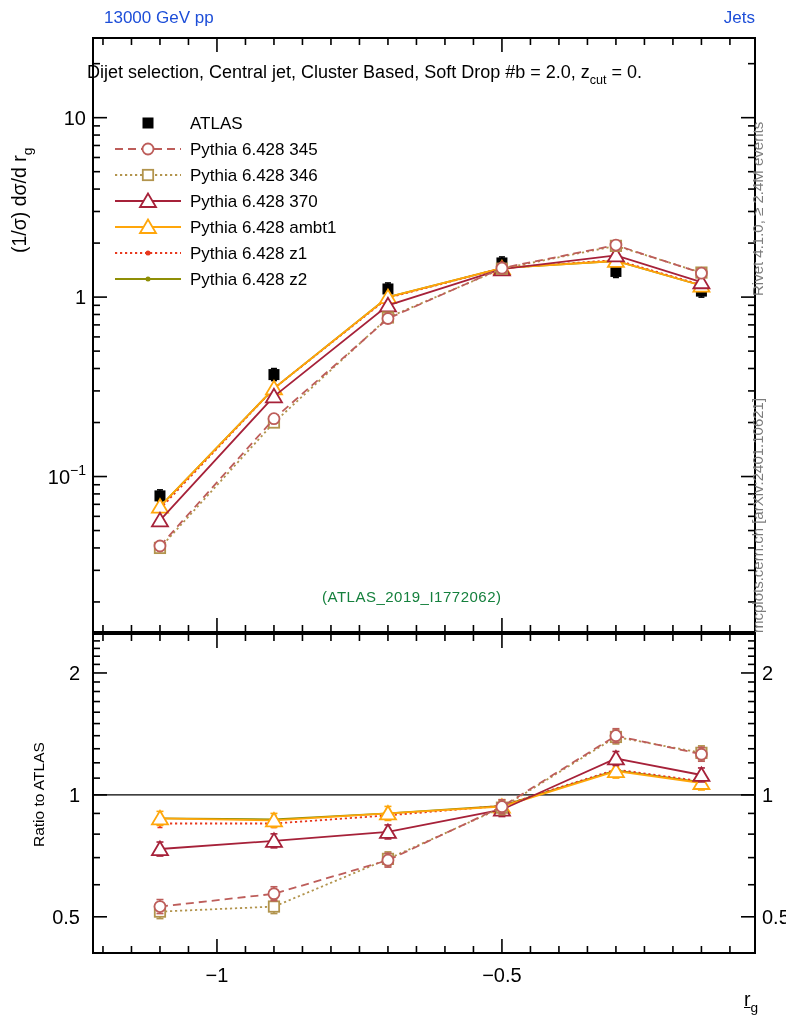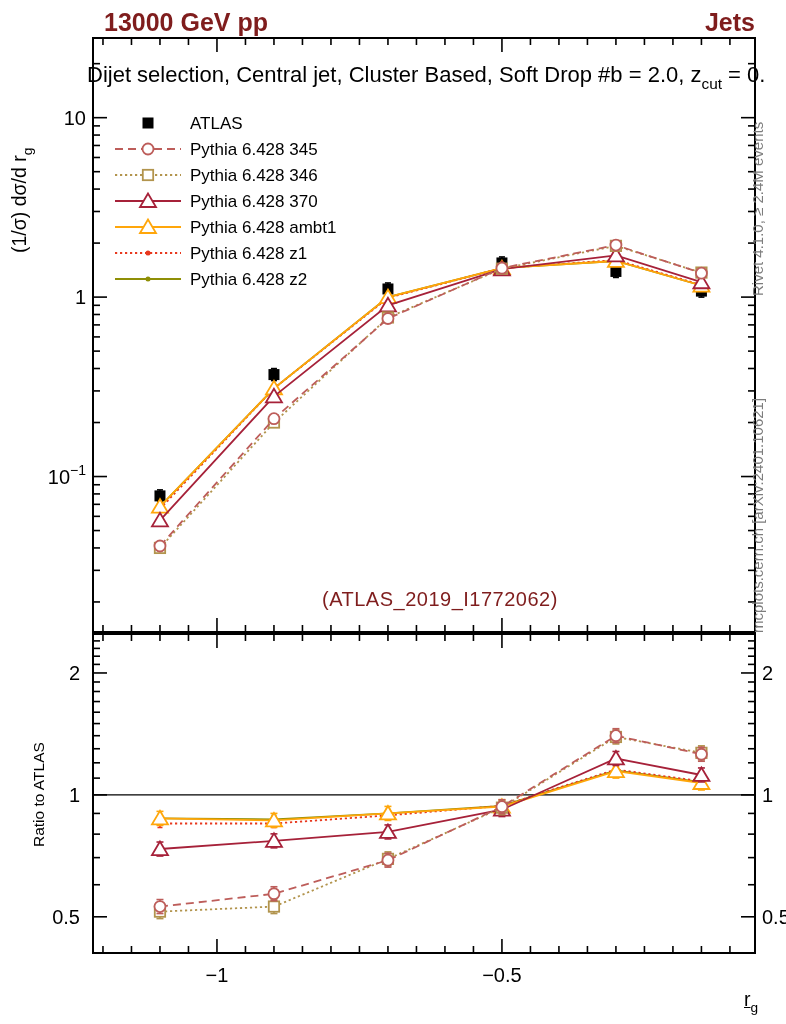--- a/index.html
+++ b/index.html
@@ -2,28 +2,28 @@
 <html><head>
 <meta charset="utf-8">
 <style>
   html,body{margin:0;padding:0;}
   body{
     width:786px;height:1024px;position:relative;overflow:hidden;
     background:#ffffff;color:#000;
     font-family:"Liberation Sans","DejaVu Sans",sans-serif;
   }
   .abs{position:absolute;white-space:nowrap;}
-  .hdr{font-size:25px;color:#7f1d1d;font-weight:bold;}
-  .plot-title{font-size:22px;color:#000;}
+  .hdr{font-size:17px;color:#1d4ed8;}
+  .plot-title{font-size:18px;color:#000;}
   .sub{font-size:70%;position:relative;top:0.45em;}
   .rot{transform:rotate(-90deg);transform-origin:0 0;}
   .ylab-main{font-size:19.5px;}
   .ylab-ratio{font-size:15.5px;}
   .xlab{font-size:19.5px;}
-  .watermark{font-size:20px;color:#7f1d1d;letter-spacing:0.5px;}
+  .watermark{font-size:15px;color:#15803d;letter-spacing:0.5px;}
   .note{font-size:15px;color:#7d7d7d;}
   svg text{font-family:"Liberation Sans","DejaVu Sans",sans-serif;}
 </style>
 </head>
 <body>
 
 <svg id="plot" width="786" height="1024" viewBox="0 0 786 1024" style="position:absolute;left:0;top:0;">
     <g>
       <rect x="93" y="38" width="662" height="594" fill="none" stroke="#000" stroke-width="2"></rect>
       <rect x="93" y="634" width="662" height="319" fill="none" stroke="#000" stroke-width="2"></rect>

